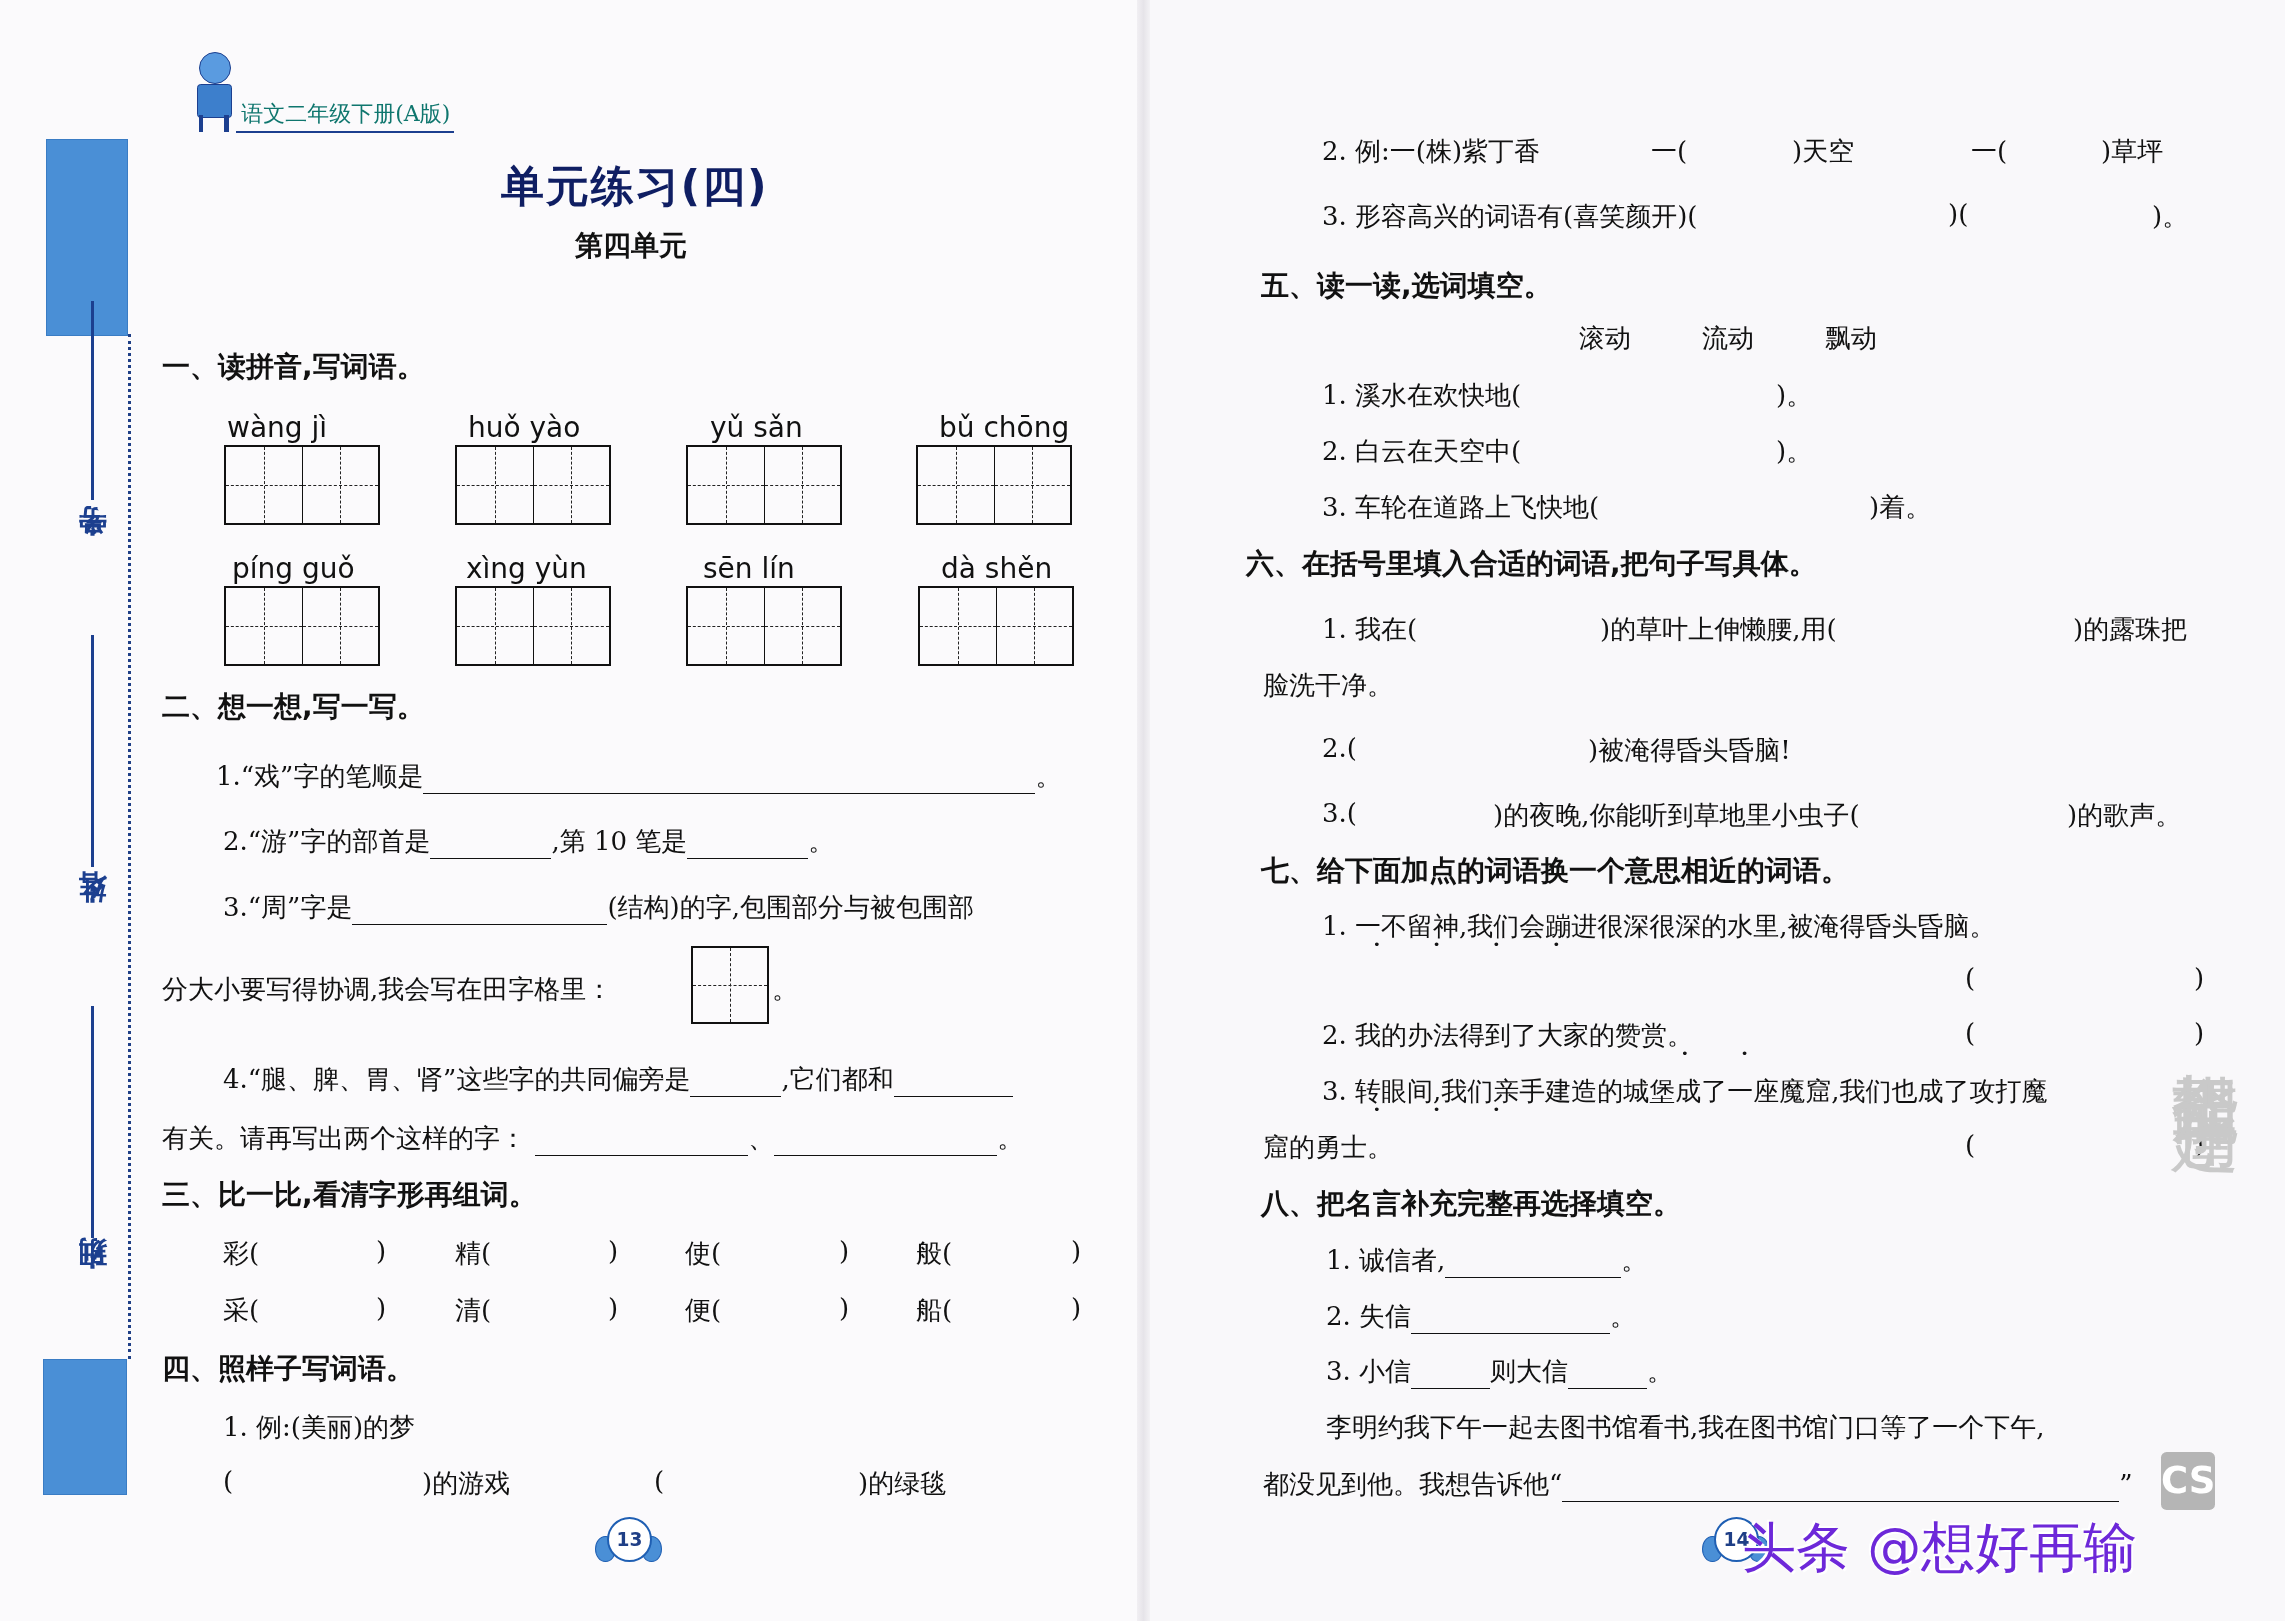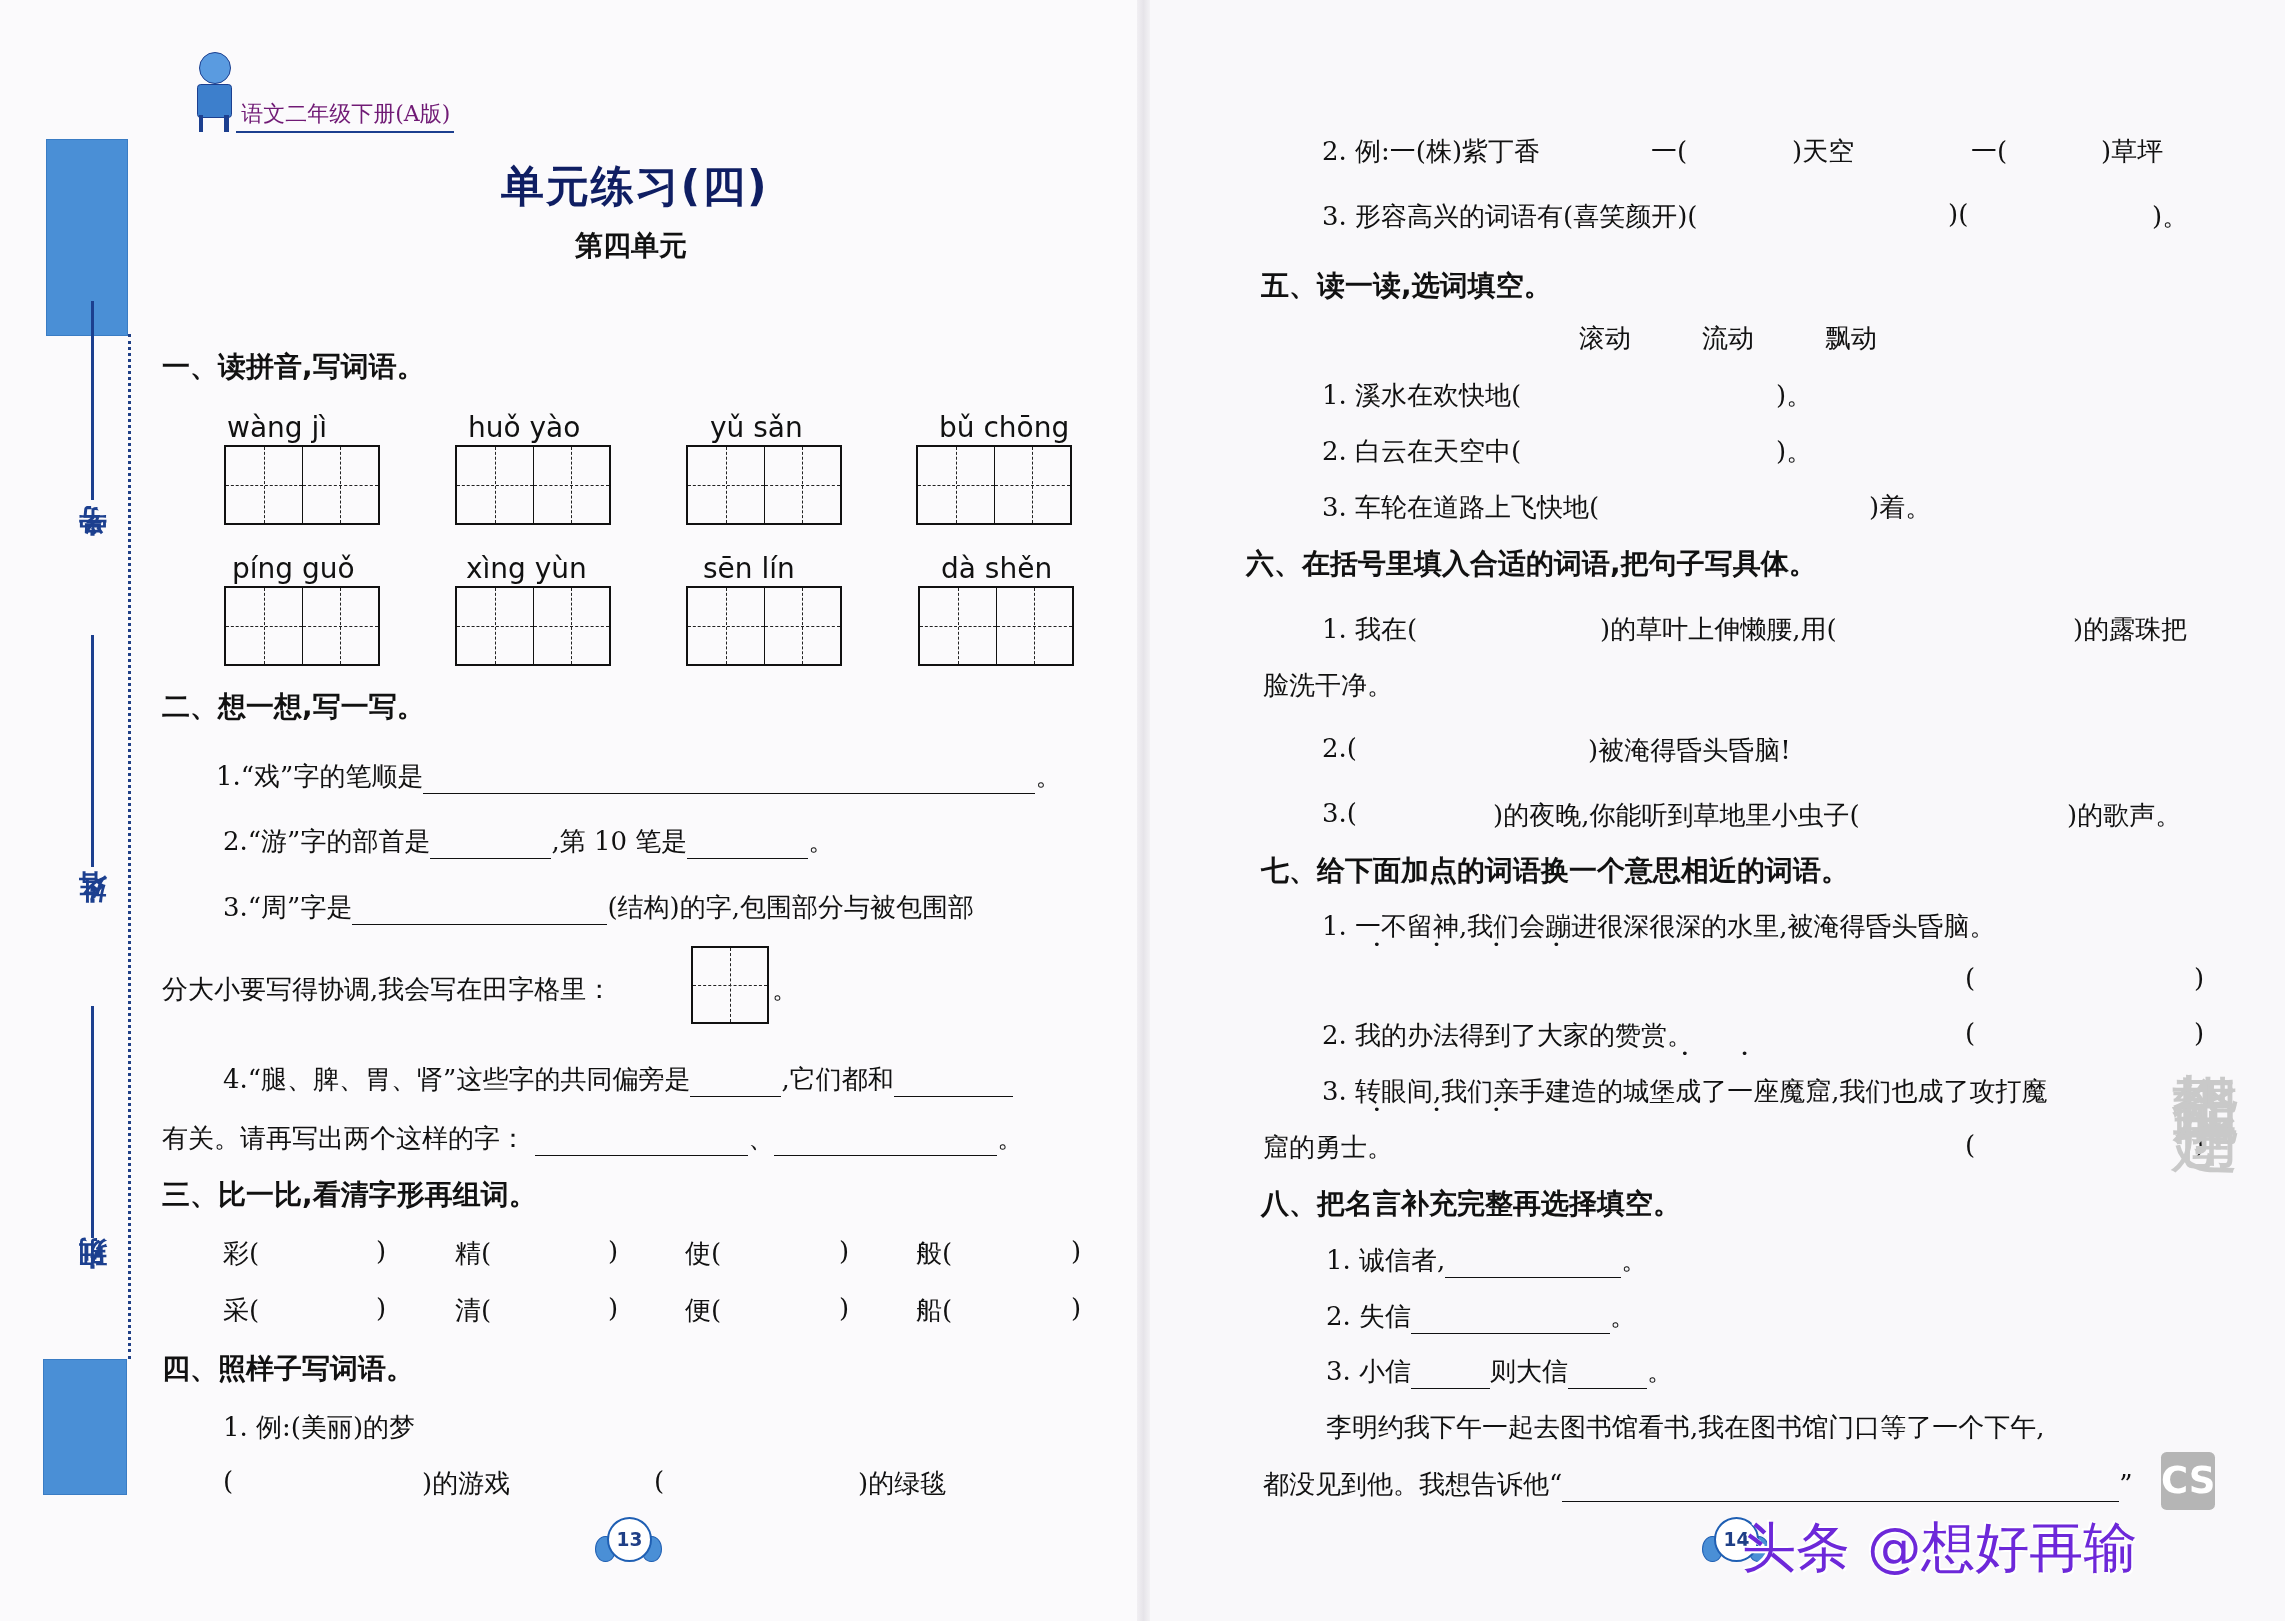--- a/index.html
+++ b/index.html
@@ -12,21 +12,21 @@
   .bar{position:absolute;background:#4a8fd6;border:1.9px solid #3a7cc4;}
   .dashline{position:absolute;left:128px;top:334px;width:0;height:1025px;border-left:3.7px dotted #1f3f86;}
   .side-label{position:absolute;color:#1c3f8f;font-size:28px;writing-mode:vertical-rl;transform:rotate(180deg);font-weight:bold;letter-spacing:3.7px;}
   .side-line{position:absolute;left:91px;width:2.8px;background:#1c3f8f;}
   .hdr{position:absolute;left:195px;top:45px;display:flex;align-items:flex-end;}
   .mascot{width:37px;height:88px;position:relative;}
   .mascot .head{position:absolute;left:3.7px;top:7.4px;width:30px;height:30px;border-radius:50%;background:#5a9be0;border:1.9px solid #1c3f8f;}
   .mascot .body{position:absolute;left:1.9px;top:39px;width:33px;height:32px;background:#3d7fcc;border:1.9px solid #1c3f8f;border-radius:3.7px;}
   .mascot .leg1,.mascot .leg2{position:absolute;top:70px;width:4.6px;height:16.7px;background:#1c3f8f;}
   .mascot .leg1{left:3.7px}.mascot .leg2{left:29px}
-  .hdr-text{font-family:"DejaVu Serif","Liberation Serif",serif;font-size:22px;color:#701a75;border-bottom:2.8px solid #1c3f8f;padding:0 3.7px 1.9px 5.6px;margin-left:3.7px;}
+  .hdr-text{font-family:"DejaVu Serif","Liberation Serif",serif;font-size:22px;color:#0f766e;border-bottom:2.8px solid #1c3f8f;padding:0 3.7px 1.9px 5.6px;margin-left:3.7px;}
   .title{position:absolute;left:501px;top:158px;font-size:43px;font-weight:bold;color:#0f1e63;letter-spacing:1.9px;}
   .subtitle{position:absolute;left:575px;top:227px;font-size:28px;font-weight:bold;font-family:"DejaVu Serif","Liberation Serif",serif;color:#111;}
   .sec{position:absolute;font-size:28px;font-weight:bold;color:#111;}
   .txt{position:absolute;font-size:26px;font-family:"DejaVu Serif","Liberation Serif",serif;color:#111;white-space:nowrap;}
   .blank{display:inline-block;border-bottom:1.9px solid #111;height:26px;vertical-align:bottom;}
   .pinyin{position:absolute;font-size:28px;font-family:"DejaVu Sans","Liberation Sans",sans-serif;color:#111;white-space:nowrap;}
   .grid2{position:absolute;width:152px;height:76px;border:2.8px solid #111;display:flex;background:transparent;}
   .grid2 .cell{flex:1;position:relative;border-right:1.9px solid #111;}
   .grid2 .cell:last-child{border-right:none;}
   .cell::before{content:"";position:absolute;left:50%;top:0;bottom:0;border-left:1.9px dashed #222;}

